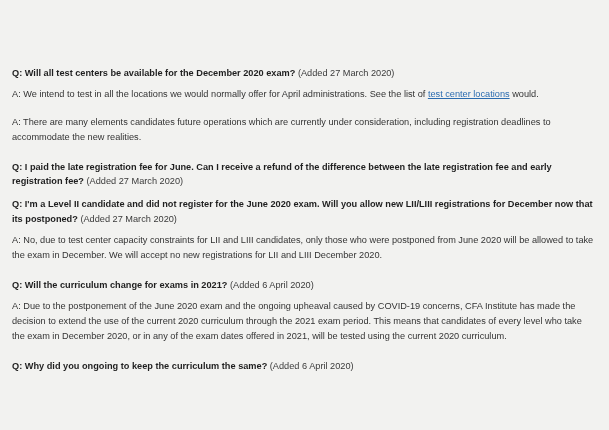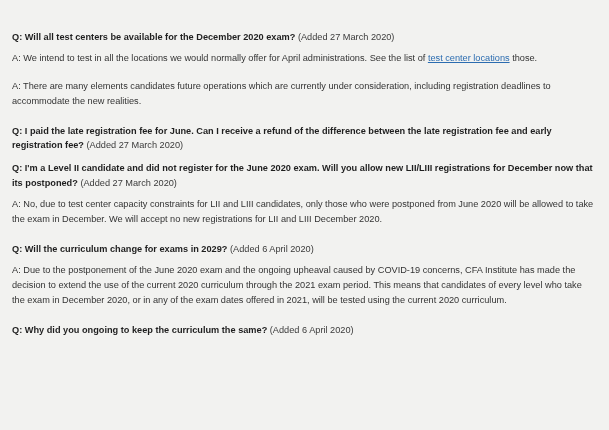--- a/index.html
+++ b/index.html
@@ -10,20 +10,21 @@
     width: 609px;
     height: 430px;
     background: #f2f2f0;
     font-family: "Liberation Sans", sans-serif;
     color: #2d2d2d;
     overflow: hidden;
   }
   #faq {
     padding: 24px 12px 0 12px;
     box-sizing: border-box;
+    margin-top: 36px;
   }
   .qa {
     margin-bottom: 0;
   }
   .question {
     font-size: 9.2px;
     line-height: 1.55;
     font-weight: bold;
     color: #1f1f1f;
     margin: 0 0 0 0;
@@ -45,38 +46,38 @@
     text-decoration: underline;
   }
 </style>
 </head>
 <body>
 
 <main id="faq">
 
   <section class="qa">
     <p class="question"><span>Q:</span> <span>Will all test centers be available for the December 2020 exam?</span> <span class="added">(Added 27 March 2020)</span></p>
-    <p class="answer"><span>A:</span> <span>We intend to test in all the locations we would normally offer for April administrations. See the list of </span><a href="#">test center locations</a><span> those.</span></p>
+    <p class="answer"><span>A:</span> <span>We intend to test in all the locations we would normally offer for April administrations. See the list of </span><a href="#">test center locations</a><span> would.</span></p>
   </section>
 
   <section class="qa">
     <p class="answer"><span>A:</span> <span>There are many elements candidates future operations which are currently under consideration, including registration deadlines to accommodate the new realities.</span></p>
   </section>
 
   <section class="qa">
     <p class="question"><span>Q:</span> <span>I paid the late registration fee for June. Can I receive a refund of the difference between the late registration fee and early registration fee?</span> <span class="added">(Added 27 March 2020)</span></p>
   </section>
 
   <section class="qa">
     <p class="question"><span>Q:</span> <span>I'm a Level II candidate and did not register for the June 2020 exam. Will you allow new LII/LIII registrations for December now that its postponed?</span> <span class="added">(Added 27 March 2020)</span></p>
     <p class="answer"><span>A:</span> <span>No, due to test center capacity constraints for LII and LIII candidates, only those who were postponed from June 2020 will be allowed to take the exam in December. We will accept no new registrations for LII and LIII December 2020.</span></p>
   </section>
 
   <section class="qa">
-    <p class="question"><span>Q:</span> <span>Will the curriculum change for exams in 2029?</span> <span class="added">(Added 6 April 2020)</span></p>
+    <p class="question"><span>Q:</span> <span>Will the curriculum change for exams in 2021?</span> <span class="added">(Added 6 April 2020)</span></p>
     <p class="answer"><span>A:</span> <span>Due to the postponement of the June 2020 exam and the ongoing upheaval caused by COVID-19 concerns, CFA Institute has made the decision to extend the use of the current 2020 curriculum through the 2021 exam period. This means that candidates of every level who take the exam in December 2020, or in any of the exam dates offered in 2021, will be tested using the current 2020 curriculum.</span></p>
   </section>
 
   <section class="qa">
     <p class="question"><span>Q:</span> <span>Why did you ongoing to keep the curriculum the same?</span> <span class="added">(Added 6 April 2020)</span></p>
   </section>
 
 </main>
 
 </body></html>

